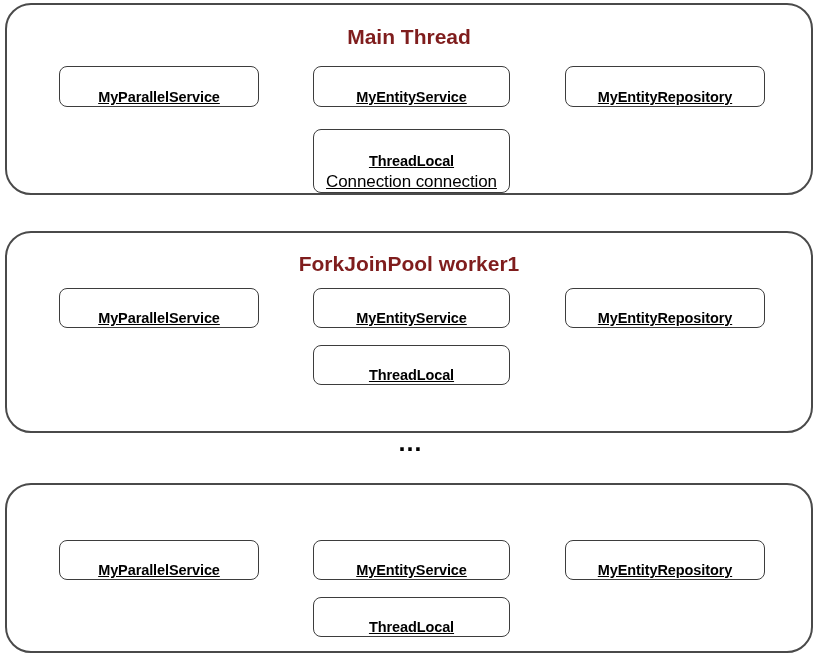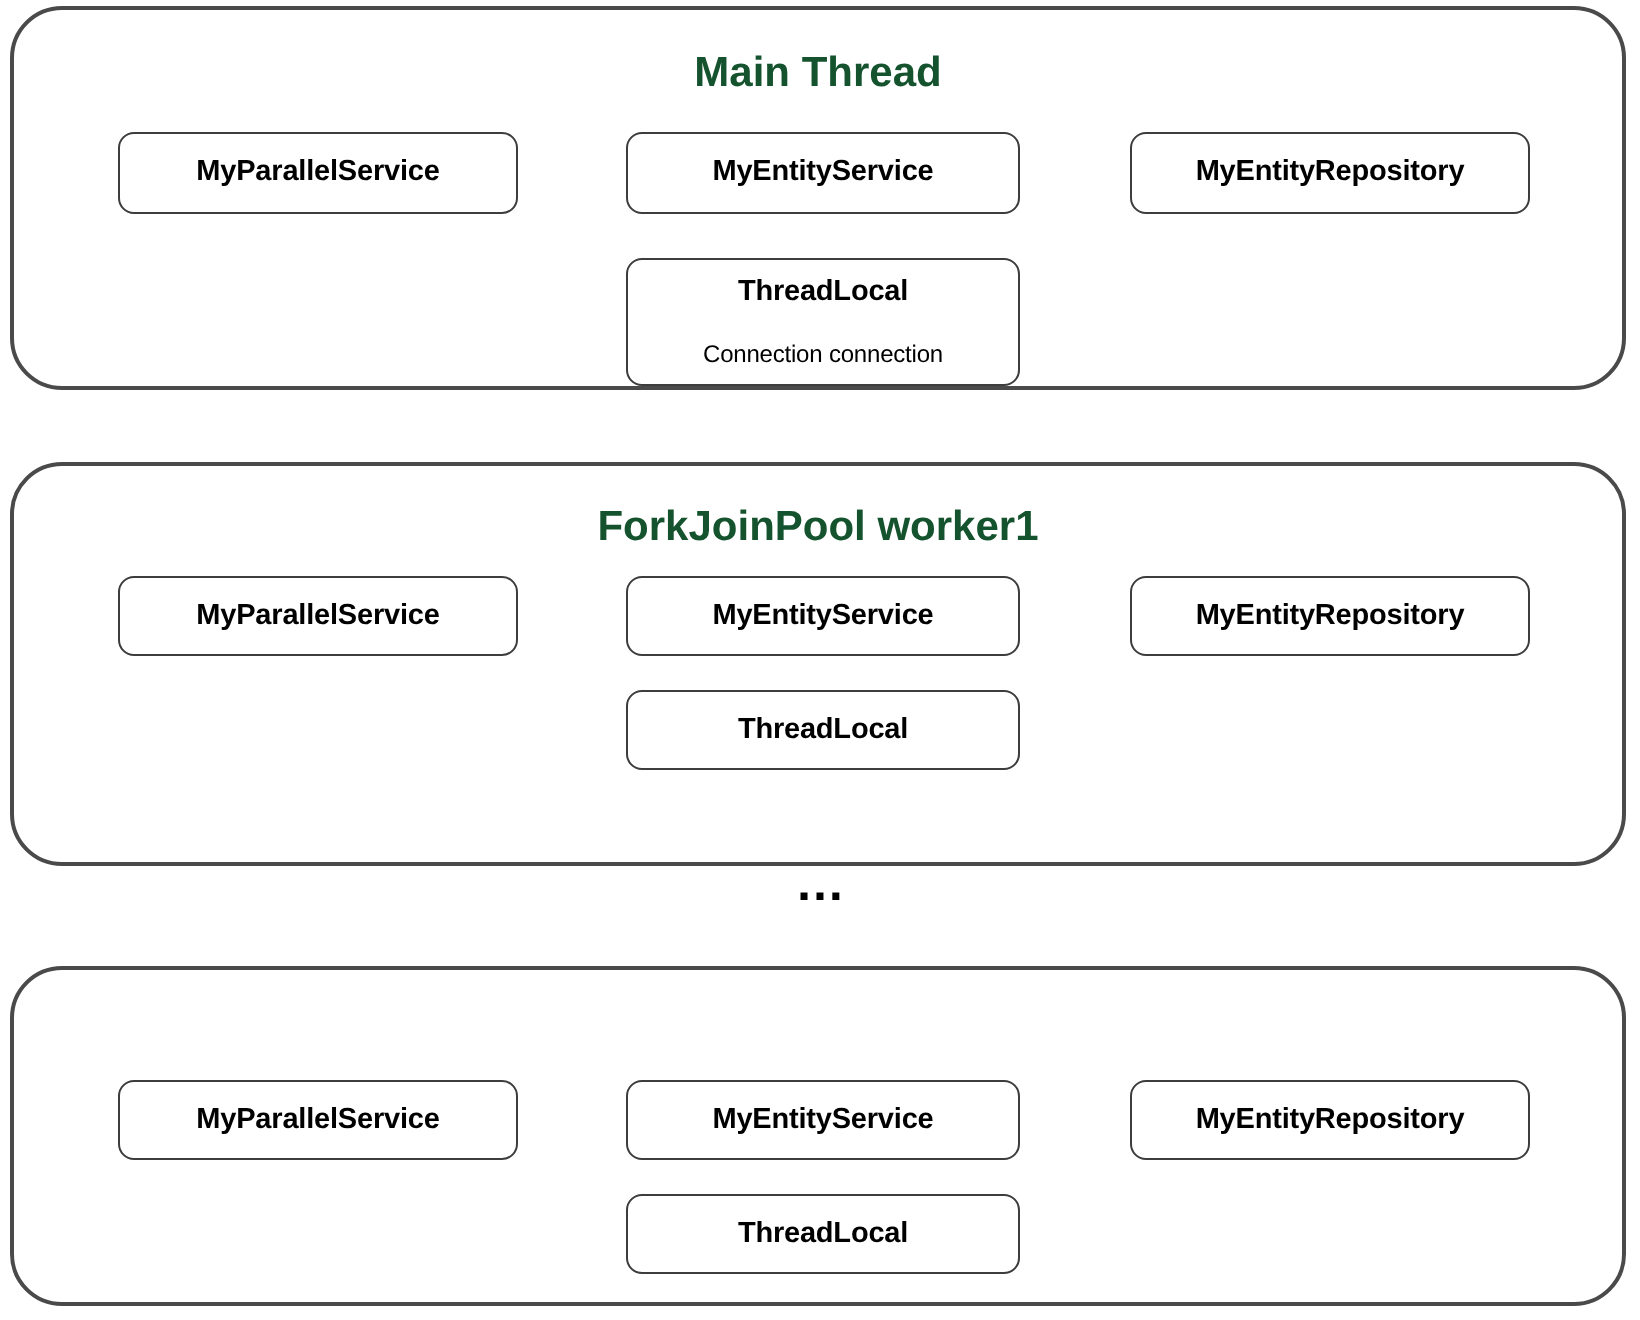--- a/index.html
+++ b/index.html
@@ -36,50 +36,51 @@
   
   .group-title {
     position: absolute;
     left: 0;
     width: 100%;
     text-align: center;
     font-size: 21px;
     font-weight: bold;
     letter-spacing: 0px;
     line-height: 26px;
-    color: #14532d;
+    color: #7f1d1d;
     white-space: nowrap;
   }
 
   
   .node {
     position: absolute;
     box-sizing: border-box;
     border: 1.6px solid #3d3d3d;
     border-radius: 8px;
     background: #ffffff;
     display: flex;
     flex-direction: column;
     align-items: center;
-    justify-content: center;
+    justify-content: flex-end;
     text-align: center;
     line-height: 1.25;
+    text-decoration: underline;
   }
   .node .primary {
     font-size: 14.5px;
     font-weight: bold;
     white-space: nowrap;
     letter-spacing: -0.1px;
   }
   .node .secondary {
-    font-size: 12px;
+    font-size: 17px;
     font-weight: normal;
     white-space: nowrap;
     letter-spacing: -0.1px;
-    margin-top: 15px;
+    margin-top: 1px;
   }
 
   
   .ellipsis {
     position: absolute;
     left: 0;
     width: 100%;
     text-align: center;
     font-size: 25px;
     font-weight: bold;

